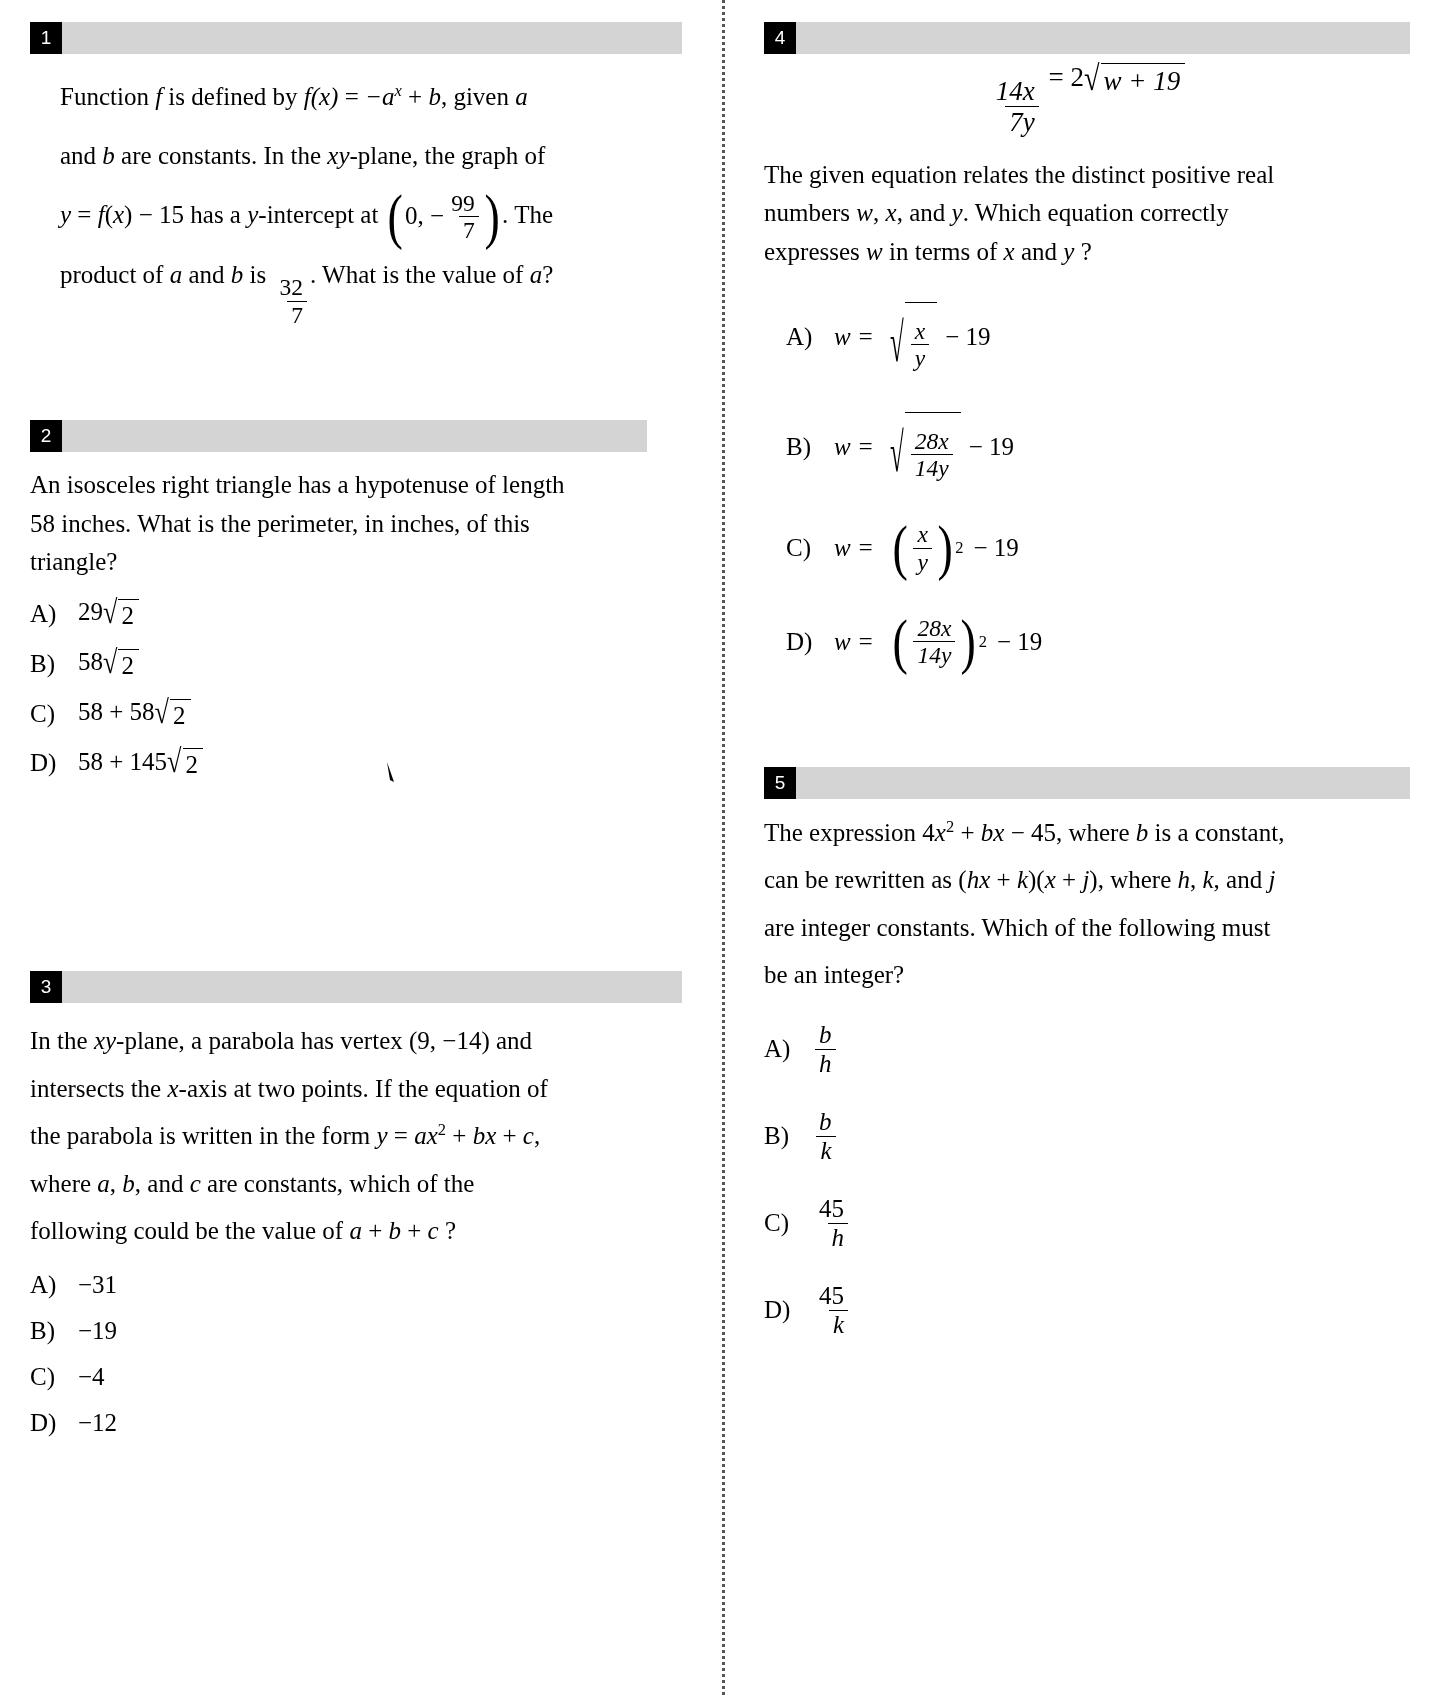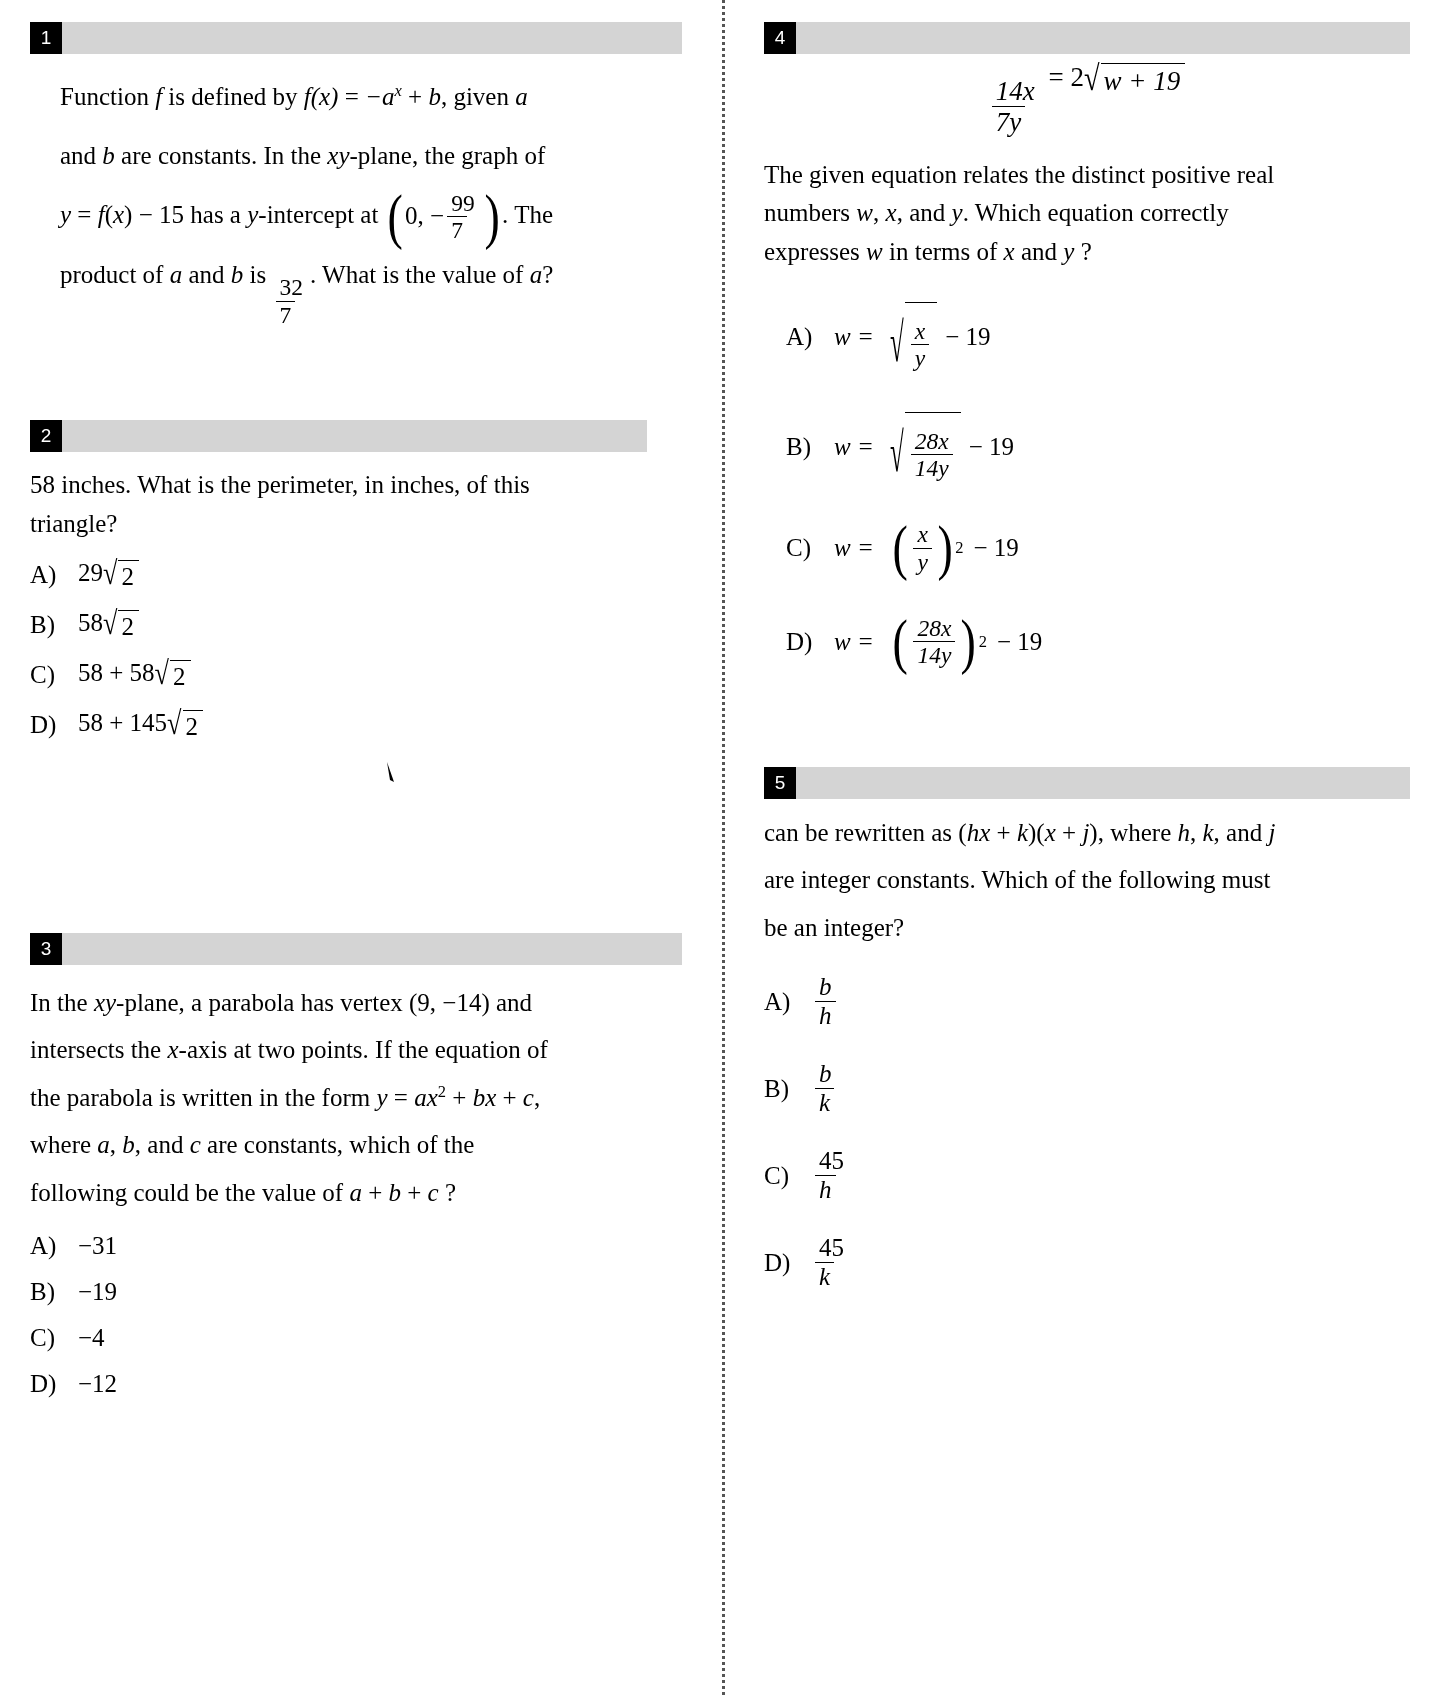--- a/index.html
+++ b/index.html
@@ -88,21 +88,21 @@
     min-width: 48px;
   }
   .choice.big { margin-bottom: 40px; }
 
   i, .it { font-style: italic; }
 
   
   .frac {
     display: inline-flex;
     flex-direction: column;
-    align-items: flex-start;
+    align-items: flex-end;
     vertical-align: -0.52em;
     margin: 0 3px;
     line-height: 1.12;
     font-size: 0.94em;
   }
   .frac .num { padding: 0 4px; }
   .frac .den { padding: 0 4px; border-top: 1.6px solid #000; }
 
   .sqrt {
     display: inline-flex;
@@ -180,20 +180,21 @@
           </span>. What is the value of <i>a</i>?
       </div>
     </div>
 
     <div style="margin-top:92px;">
       <div class="qhead">
         <div class="qnum">2</div>
         <div class="qbar mid"></div>
       </div>
       <div class="qbody">
+        <div>An isosceles right triangle has a hypotenuse of length</div>
         <div>58 inches. What is the perimeter, in inches, of this</div>
         <div>triangle?</div>
       </div>
       <div class="choices">
         <div class="choice">
           <span class="lab">A)</span>
           <span><span>29</span><span class="sqrt">
                 <span class="sym">√</span>
                 <span class="rad">2</span>
               </span></span>
@@ -344,20 +345,21 @@
         </div>
       </div>
     </div>
 
     <div style="margin-top:98px;">
       <div class="qhead">
         <div class="qnum">5</div>
         <div class="qbar"></div>
       </div>
       <div class="qbody" style="line-height:1.9;margin-top:10px;">
+        <div>The expression 4<i>x</i><span class="sup">2</span> + <i>bx</i> − 45, where <i>b</i> is a constant,</div>
         <div>can be rewritten as (<i>hx</i> + <i>k</i>)(<i>x</i> + <i>j</i>), where <i>h</i>, <i>k</i>, and <i>j</i></div>
         <div>are integer constants. Which of the following must</div>
         <div>be an integer?</div>
       </div>
       <div class="choices" style="margin-top:22px;">
         <div class="choice" style="margin-bottom:30px;">
           <span class="lab">A)</span>
           <span class="frac" style="font-size:1em;">
               <span class="num"><i>b</i></span>
               <span class="den"><i>h</i></span>

